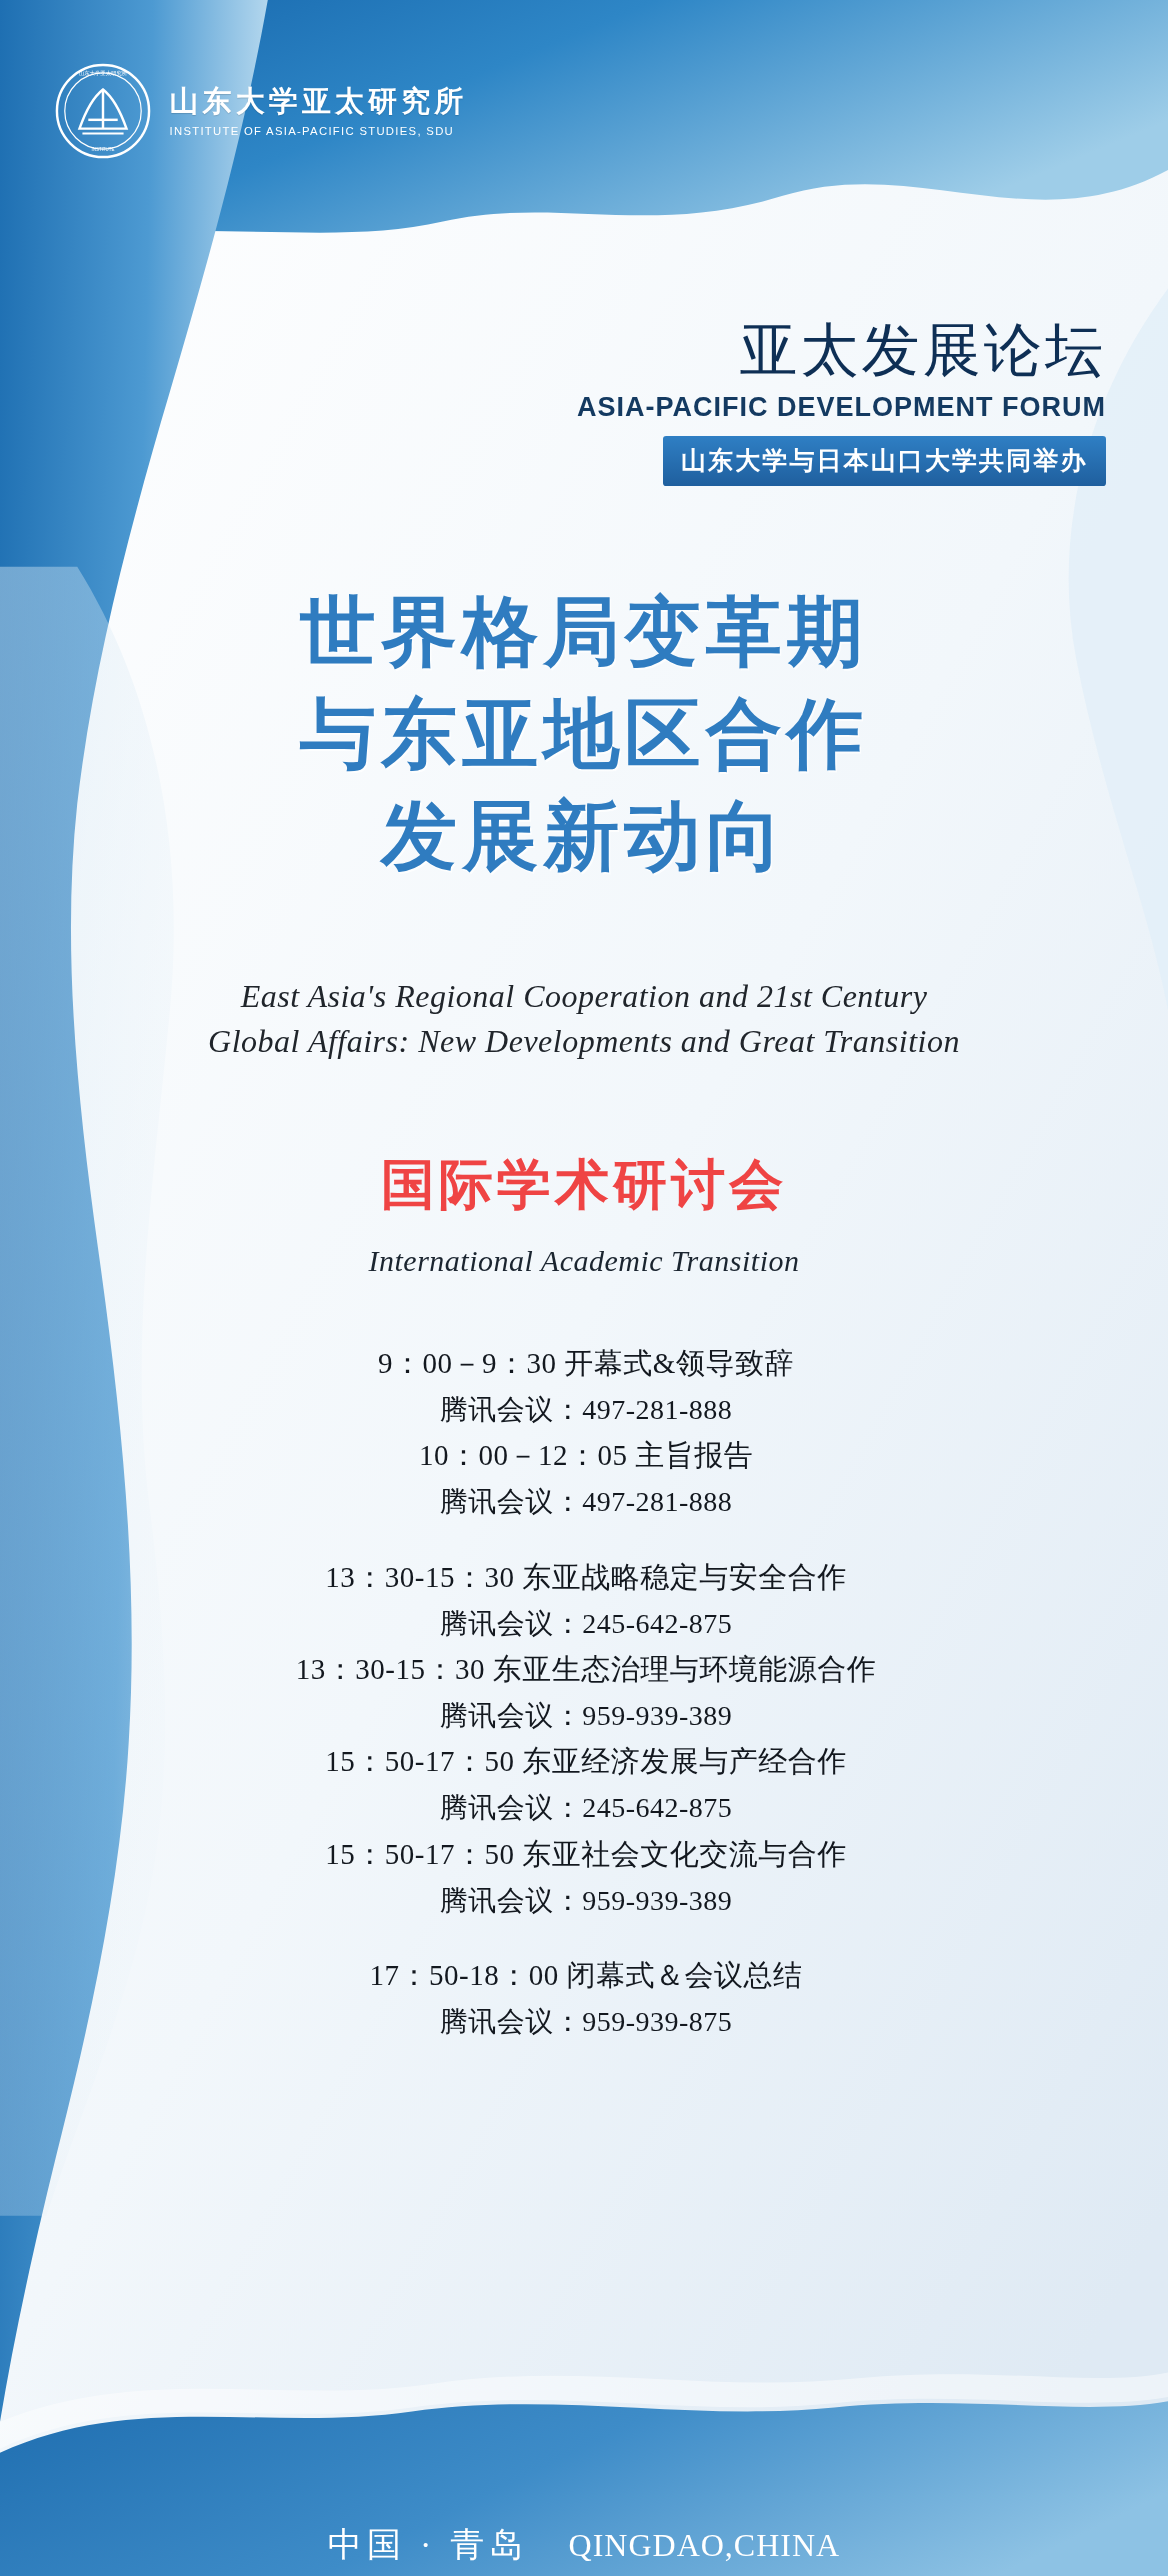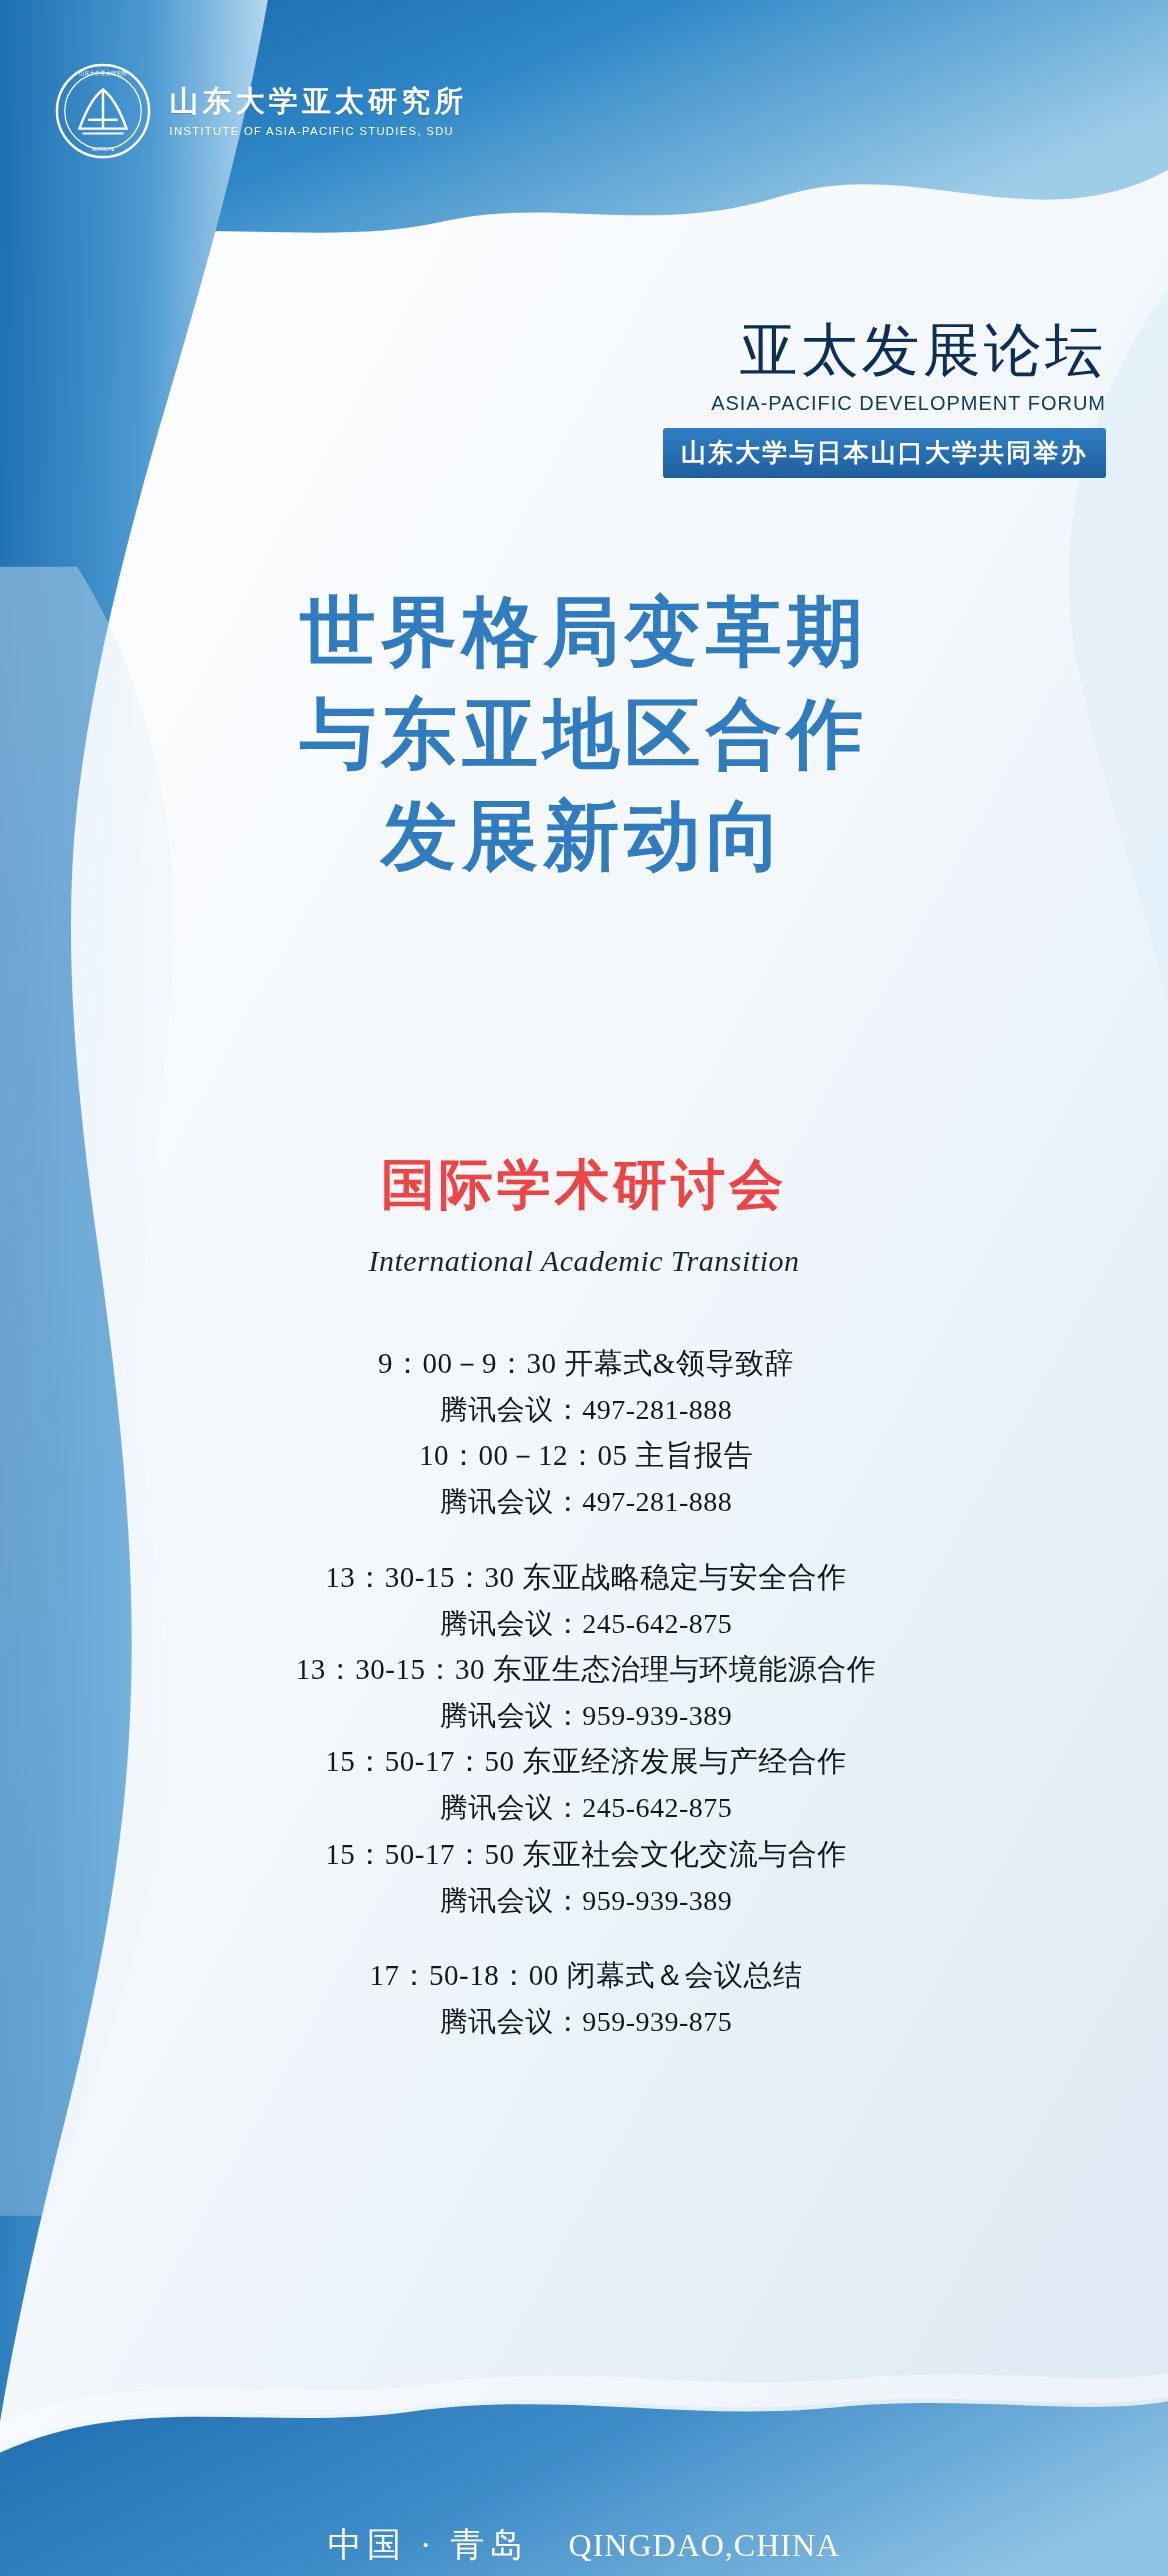--- a/index.html
+++ b/index.html
@@ -74,25 +74,25 @@
   }
   .forum-cn {
     font-family: "Liberation Serif", serif;
     font-weight: 400;
     font-size: 58px;
     letter-spacing: 3.1px;
     color: #0e2f55;
     line-height: 1.1;
   }
   .forum-en {
-    font-size: 20px;
+    font-size: 27px;
     letter-spacing: 1px;
     color: #143a61;
     margin-top: 9.3px;
-    font-weight: 400;
+    font-weight: 700;
   }
   .forum-badge-wrap {
     margin-top: 13.4px;
     display: flex;
     justify-content: flex-end;
   }
   .forum-badge {
     display: inline-block;
     background: linear-gradient(180deg, #2f7fc4 0%, #1f5f9e 100%);
     color: #ffffff;
@@ -308,20 +308,24 @@
       <div class="forum-badge">山东大学与日本山口大学共同举办</div>
     </div>
   </div>
 
   <div class="main-title">
     <div class="line l1">世界格局变革期</div>
     <div class="line l2">与东亚地区合作</div>
     <div class="line l3">发展新动向</div>
   </div>
 
+  <div class="sub-en">
+    <div>East Asia's Regional Cooperation and 21st Century</div>
+    <div>Global Affairs: New Developments and Great Transition</div>
+  </div>
 
   <div class="symposium">
     <div class="symposium-cn">国际学术研讨会</div>
     <div class="symposium-en">International Academic Transition</div>
   </div>
 
   <div class="schedule">
 
     <div class="sched-group">
       <div class="sched-line">9：00－9：30  开幕式&amp;领导致辞</div>

